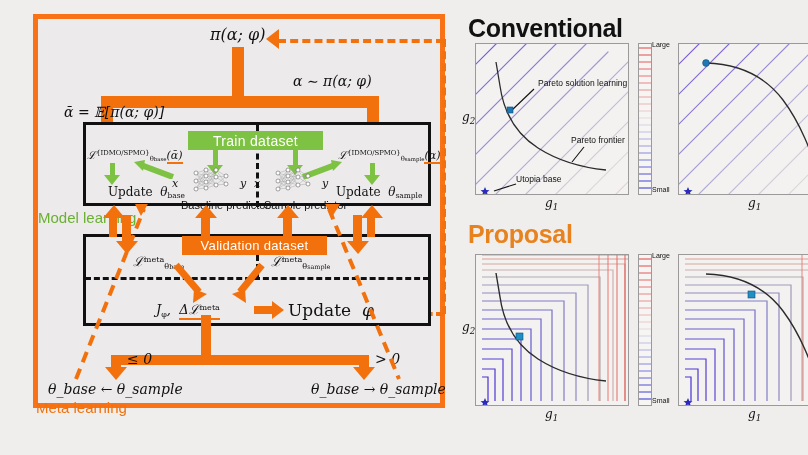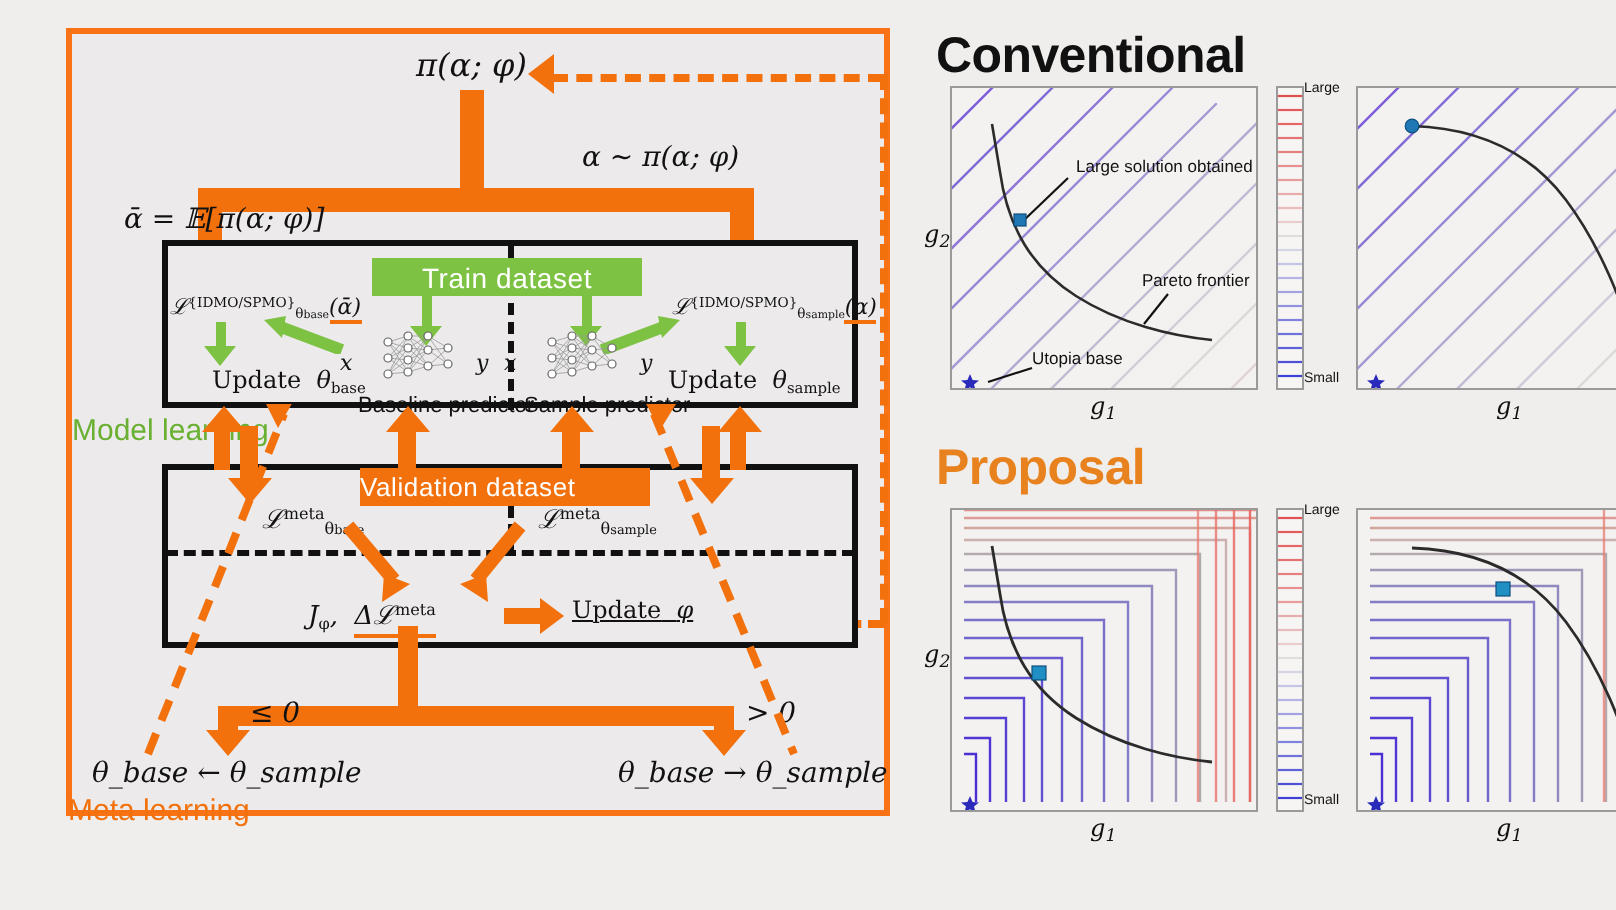--- a/index.html
+++ b/index.html
@@ -7,21 +7,21 @@
     width:808px;height:455px;overflow:hidden;
     background:#efeeec;
     font-family:"Liberation Sans", sans-serif;
     position:relative;
   }
   .root{position:absolute;inset:0;}
 
   
   #left-diagram{
     position:absolute;left:33px;top:14px;width:412px;height:394px;
-    border:3px solid #f97316;
+    border:5px solid #f97316;
     background:#eceaea;
     box-sizing:border-box;
   }
   .mathtext{font-family:"DejaVu Serif", serif;font-style:italic;color:#111;white-space:nowrap;}
   .upr{font-style:normal;}
   .sub{font-size:.62em;vertical-align:-0.32em;font-style:normal;}
   .sup{font-size:.62em;vertical-align:0.55em;font-style:normal;}
 
   
   .obar{position:absolute;background:#f2710d;}
@@ -40,21 +40,21 @@
   .inner-box{position:absolute;border:3px solid #111;background:#eceaea;box-sizing:border-box;}
 
   .green-label{
     position:absolute;background:#7dc242;color:#fff;
     font-size:14px;letter-spacing:.3px;
     display:flex;align-items:center;justify-content:center;
   }
   .orange-label{
     position:absolute;background:#f2710d;color:#fff;
     font-size:13px;letter-spacing:.3px;
-    display:flex;align-items:center;
+    display:flex;align-items:center;justify-content:center;
   }
   .plain{position:absolute;font-size:11px;color:#111;font-family:"Liberation Sans",sans-serif;white-space:nowrap;}
   .sec-label{position:absolute;font-size:15px;white-space:nowrap;}
   .sec-green{color:#6ab032;}
   .sec-orange{color:#f2710d;}
 
   
   .nn{position:absolute;}
   .nn svg{display:block;}
 
@@ -243,21 +243,21 @@
       <path d="M20,41 L6,32 L19,27 Z" fill="#f2710d"></path>
     </svg>
 
     <div class="mathtext" style="position:absolute;left:118px;top:281px;font-size:13px;">
       <span>J<span class="sub">φ</span>,</span>
       &nbsp;<span style="border-bottom:2px solid #f2710d;padding-bottom:1px;">Δℒ<span class="sup">meta</span></span>
     </div>
 
     <div class="obar" style="left:216px;top:287px;width:20px;height:8px;"></div>
     <div class="arrow-r" style="left:234px;top:282px;"></div>
-    <div class="mathtext" style="position:absolute;left:250px;top:281px;font-size:12px;text-decoration:underline;">
+    <div class="mathtext" style="position:absolute;left:250px;top:281px;font-size:17px;">
       <span class="upr">Update</span>
       &nbsp;<span>φ</span>
     </div>
 
     <div class="obar" style="left:163px;top:296px;width:10px;height:44px;"></div>
     <div class="obar" style="left:73px;top:336px;width:258px;height:10px;"></div>
     <div class="obar" style="left:73px;top:336px;width:10px;height:14px;"></div>
     <div class="arrow-d" style="left:67px;top:348px;"></div>
     <div class="obar" style="left:321px;top:336px;width:10px;height:14px;"></div>
     <div class="arrow-d" style="left:315px;top:348px;"></div>
@@ -312,21 +312,21 @@
 
       <path d="M30,40 L27,53" stroke="#000" stroke-width="0" fill="none"></path>
       <path d="M58,45 L35,67" stroke="#111" stroke-width="1.1" fill="none"></path>
       <path d="M108,103 L96,118" stroke="#111" stroke-width="1.1" fill="none"></path>
       <path d="M40,140 L18,147" stroke="#111" stroke-width="1.1" fill="none"></path>
 
       <rect x="31" y="63" width="6" height="6" fill="#1f77b4" stroke="#0d4f7c" stroke-width="0.6"></rect>
       <path d="M9,143 l1.3,3 l3.2,0.2 l-2.5,2.1 l0.9,3.1 l-2.9,-1.8 l-2.9,1.8 l0.9,-3.1 l-2.5,-2.1 l3.2,-0.2 Z" fill="#2b2bbb"></path>
     </svg>
   </div>
-  <div class="annot" style="left:538px;top:78px;">Large solution obtained</div>
+  <div class="annot" style="left:538px;top:78px;">Pareto solution learning</div>
   <div class="annot" style="left:571px;top:135px;">Pareto frontier</div>
   <div class="annot" style="left:516px;top:174px;">Utopia base</div>
   <div class="axlabel" style="left:462px;top:110px;">g<span style="font-size:.72em;vertical-align:-.3em;">2</span></div>
   <div class="axlabel" style="left:545px;top:196px;">g<span style="font-size:.72em;vertical-align:-.3em;">1</span></div>
 
   <div class="cbar" style="left:638px;top:43px;width:12px;height:150px;">
     <svg width="12" height="150" viewBox="0 0 12 150">
       <rect width="12" height="150" fill="#f6f5f4"></rect>
       <g stroke-width="1.1">
         <line x1="0" y1="4" x2="12" y2="4" stroke="#e05050"></line>

